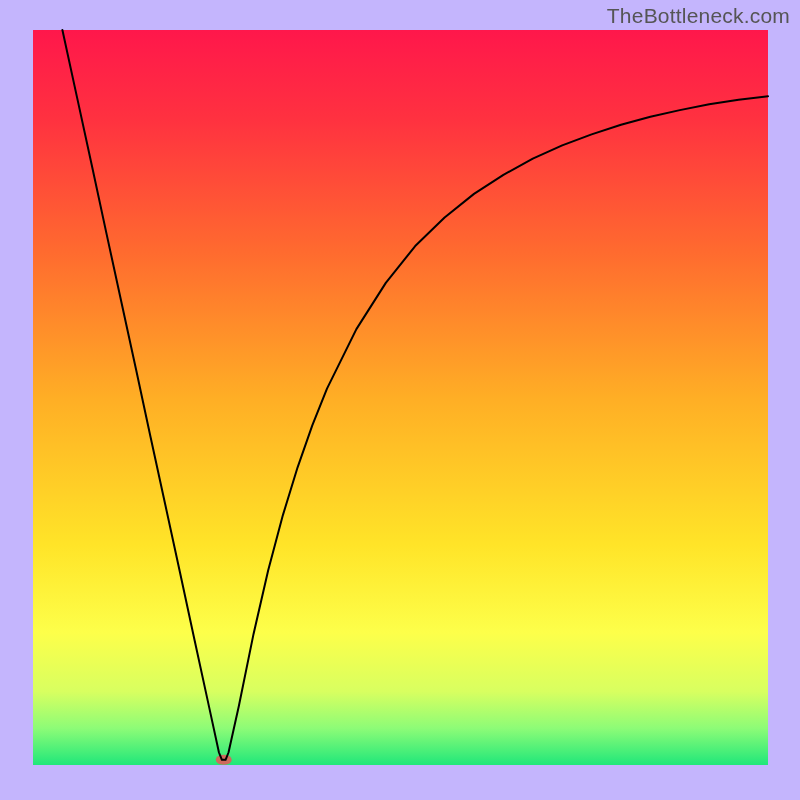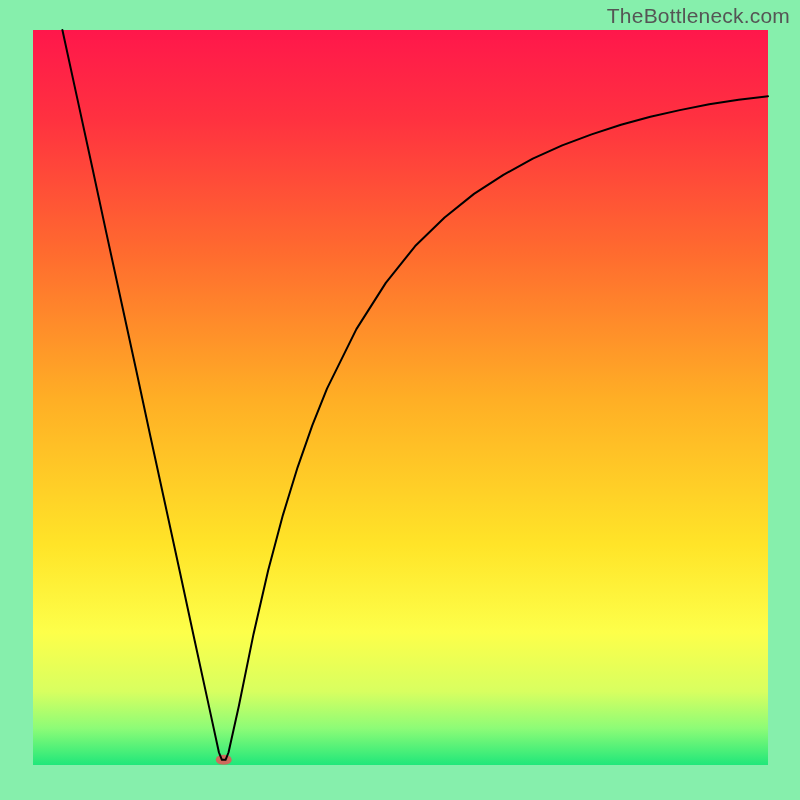--- a/index.html
+++ b/index.html
@@ -7,21 +7,21 @@
     padding: 0;
     width: 800px;
     height: 800px;
     overflow: hidden;
     background: #000;
   }
   .chart-container {
     position: relative;
     width: 800px;
     height: 800px;
-    background: #86efac;
+    background: #c4b5fd;
   }
   .watermark {
     position: absolute;
     top: 4px;
     right: 10px;
     font-family: Arial, Helvetica, sans-serif;
     font-size: 21px;
     font-weight: 500;
     color: #555555;
     letter-spacing: 0.2px;

